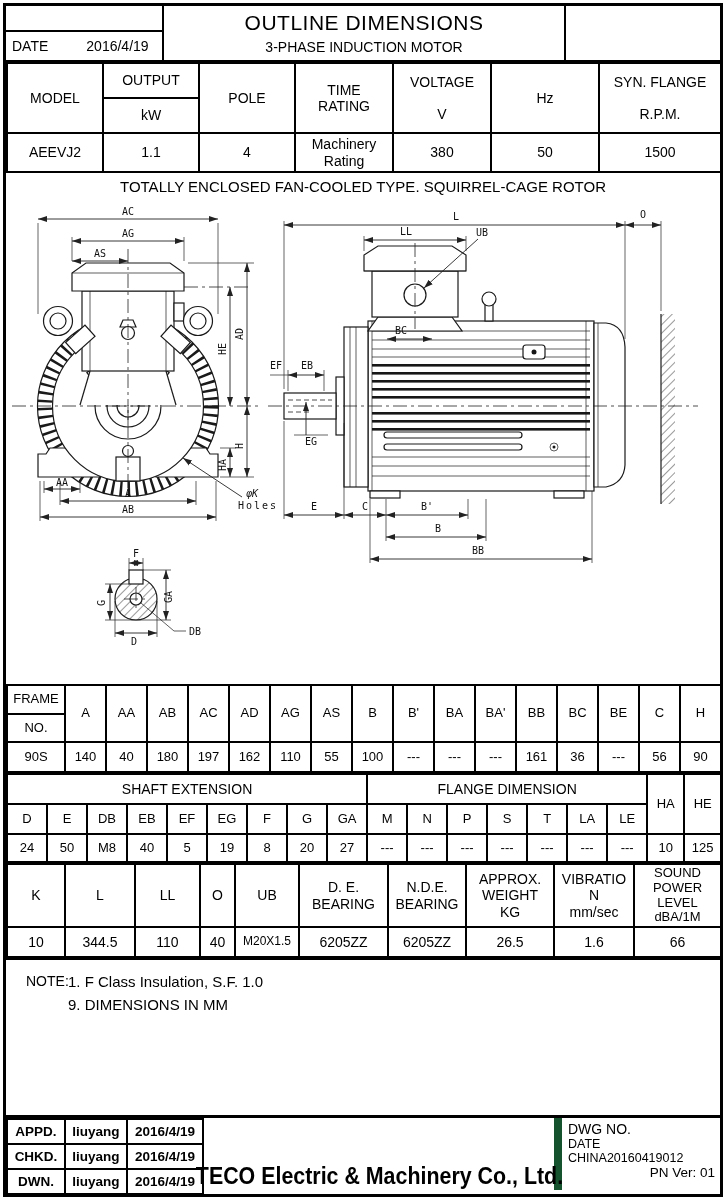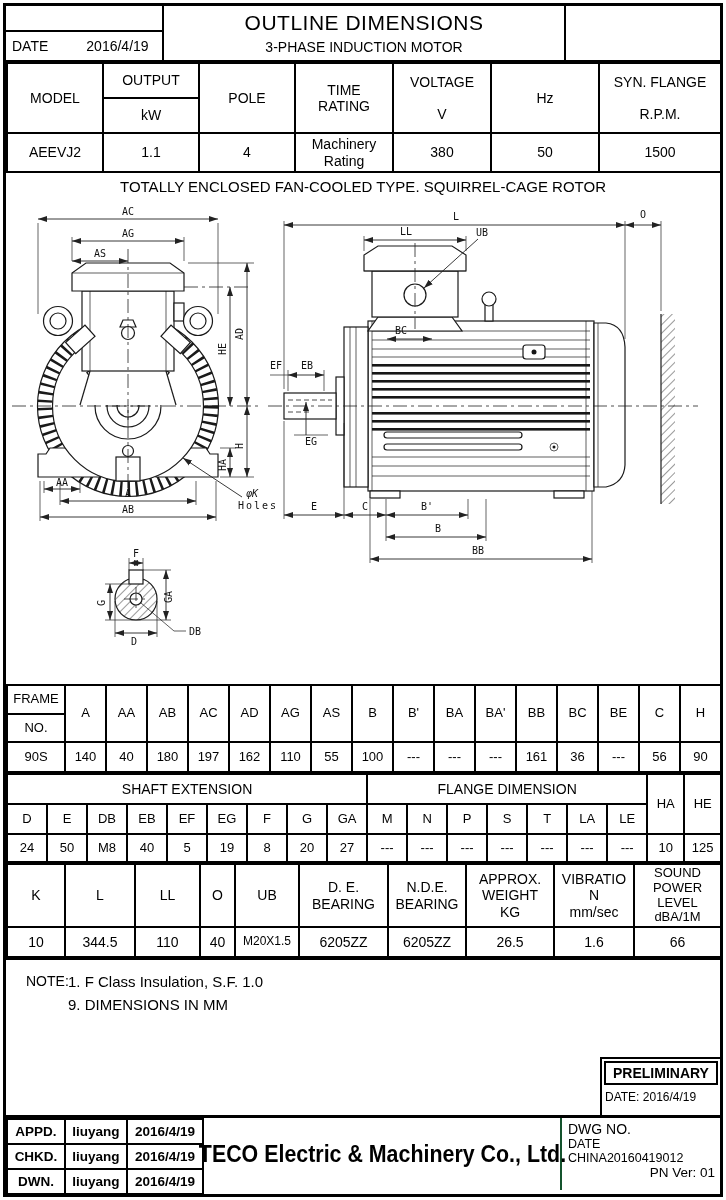--- a/index.html
+++ b/index.html
@@ -49,21 +49,21 @@
   .note-label{position:absolute;left:20px;top:13px;font-size:14px;}
   .note-items{position:absolute;left:62px;top:10px;font-size:15px;line-height:1.55;}
   .prelim{position:absolute;right:0;bottom:0;width:120px;height:58px;border:2px solid #000;border-right:0;border-bottom:0;background:#fff;}
   .prelim-inner{margin:2px;border:2px solid #000;font-weight:bold;font-size:14px;text-align:center;padding:2px 0;}
   .prelim-date{font-size:12px;padding:3px 0 0 3px;}
 
   
   .footer{display:flex;height:75px;border-top:3px solid #000;}
   .f-left table{width:196px;}
   .f-left td{height:25px;font-size:13.5px;font-weight:bold;}
-  .f-center{width:358px;border-right:2px solid #14532d;display:flex;align-items:center;justify-content:center;}
+  .f-center{width:358px;border-right:8px solid #14532d;display:flex;align-items:flex-end;justify-content:center;}
   .company{font-weight:bold;font-size:23px;white-space:nowrap;transform:scaleX(.93);}
   .f-right{flex:1;display:flex;flex-direction:column;justify-content:space-between;padding:3px 5px 15px 6px;}
   .dwg-label{font-size:14px;}
   .dwg-no{font-size:12.5px;}
   .pn-ver{font-size:13.5px;align-self:flex-end;}
 </style>
 </head>
 <body>
 
 <div class="page">
@@ -516,24 +516,20 @@
       <td>66</td>
     </tr>
   </tbody>
       </table>
 
   <div class="notearea">
     <div class="note-label">NOTE:</div>
     <div class="note-items">
       <div>1. F Class Insulation, S.F. 1.0</div>
       <div>9. DIMENSIONS IN MM</div>
-    </div>
-    <div class="prelim">
-      <div class="prelim-inner">PRELIMINARY</div>
-      <div class="prelim-date">DATE: 2016/4/19</div>
     </div>
   </div>
 
   <div class="footer">
     <div class="f-left">
       <table>
         <colgroup>
               <col style="width:58px">
               <col style="width:62px">
               <col style="width:76px">

